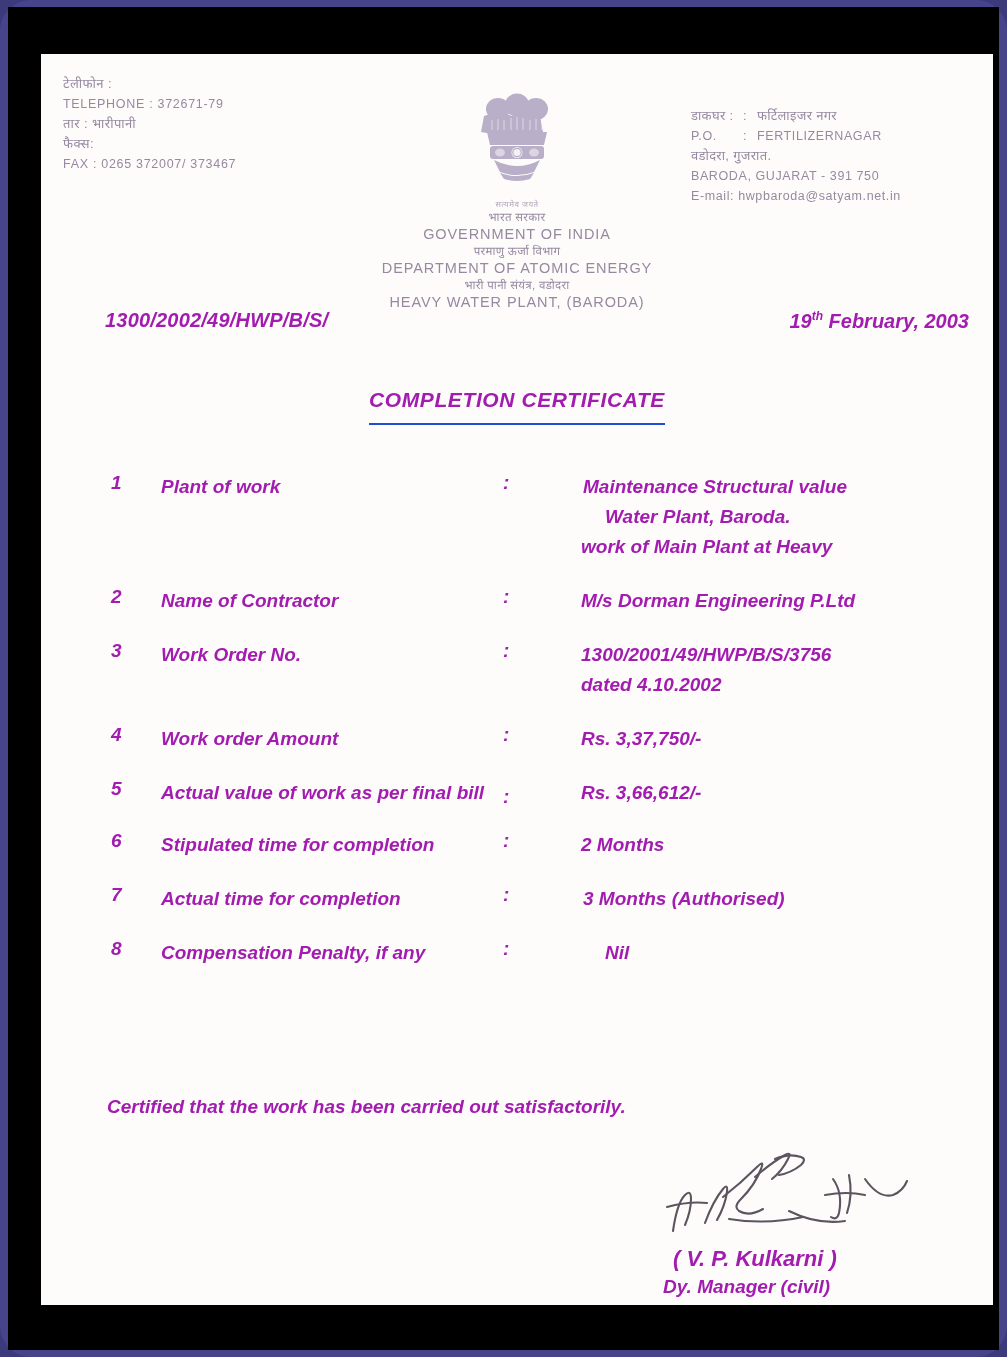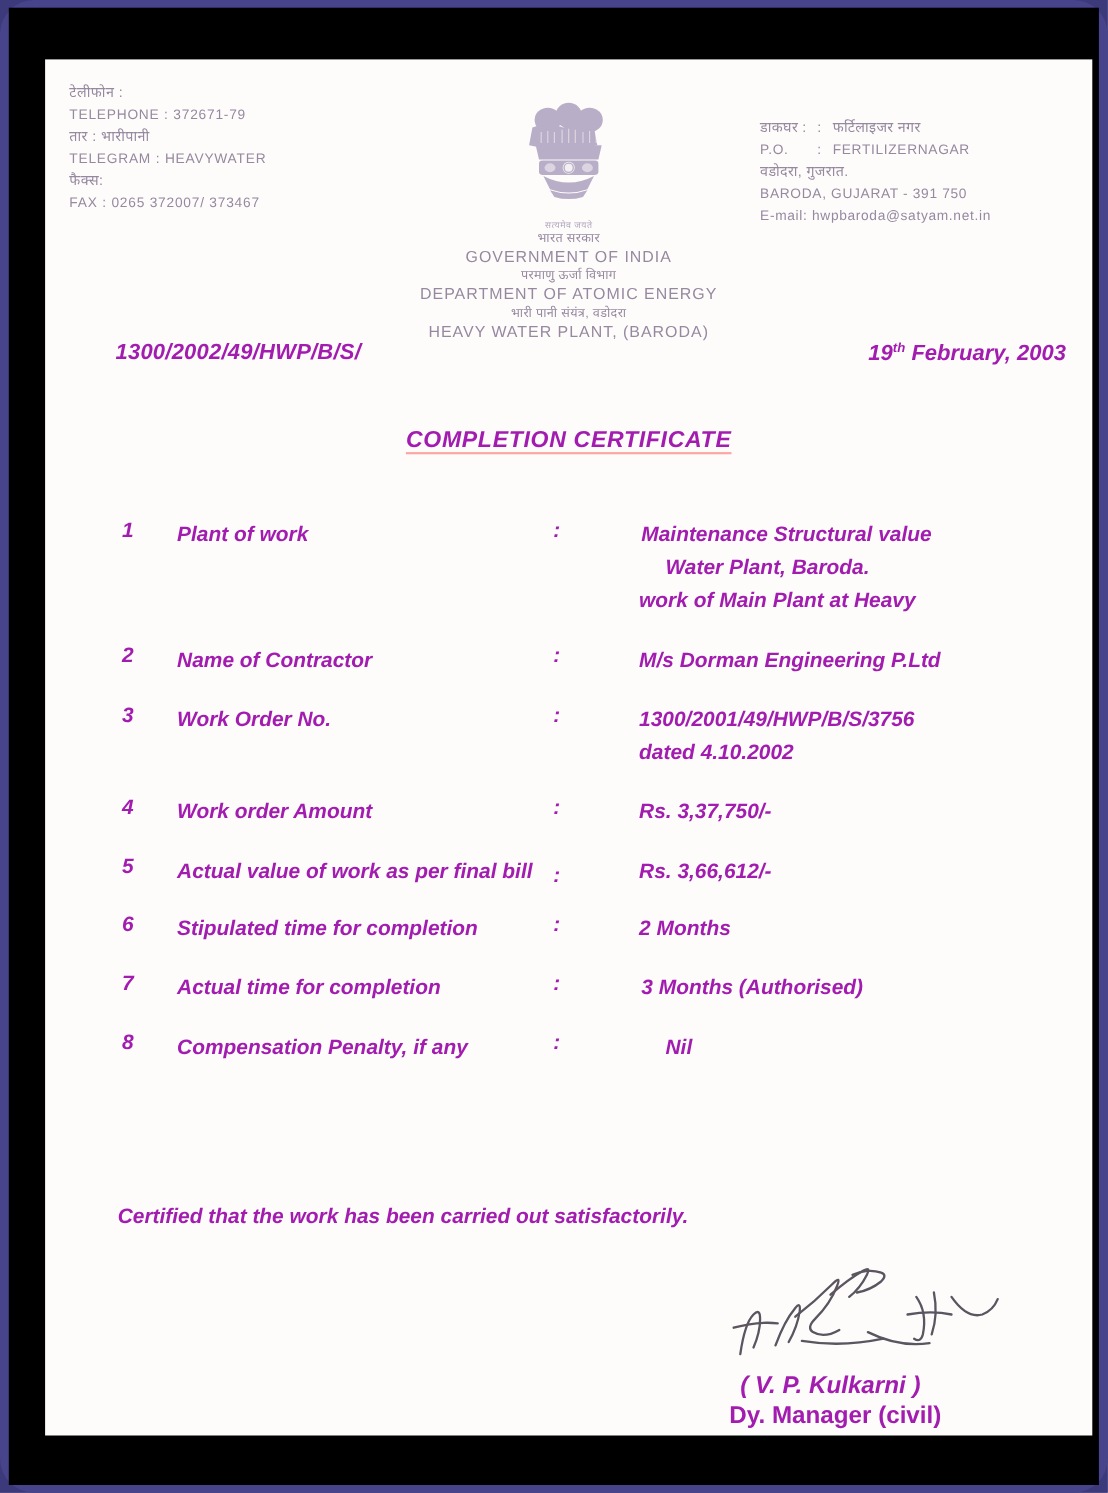--- a/index.html
+++ b/index.html
@@ -133,22 +133,22 @@
     position: absolute;
     left: 0; top: 334px;
     width: 952px;
     text-align: center;
     font-size: 21px;
     font-style: italic;
     font-weight: bold;
     letter-spacing: .6px;
   }
   #doc-title span {
-    border-bottom: 2px solid #fca5a5;
-    padding-bottom: 0;
+    border-bottom: 2px solid #1d4ed8;
+    padding-bottom: 12px;
   }
 
   
   #details {
     position: absolute;
     left: 0; top: 418px;
     width: 952px;
   }
   .detail-row {
     position: relative;
@@ -218,21 +218,22 @@
   }
   #signature-mark svg { position: absolute; left: 0; top: 0; }
   .sign-name {
     font-size: 22px;
     font-style: italic;
     font-weight: bold;
     line-height: 28px;
     padding-left: 36px;
   }
   .sign-title {
-    font-size: 22px;
+    font-size: 19px;
+    font-style: italic;
     font-weight: bold;
     line-height: 28px;
     padding-left: 26px;
   }
 </style>
 </head>
 <body>
 
 <div id="scan-frame">
   <div id="black-mat">
@@ -242,25 +243,20 @@
       <div id="letterhead">
 
         <div id="contact-block" class="ink">
           <div class="hi">टेलीफोन :</div>
           <div class="en">
             <span>TELEPHONE</span>
             <span> : </span>
             <span>372671-79</span>
           </div>
           <div class="hi">तार : भारीपानी</div>
-          <div class="en">
-            <span>TELEGRAM</span>
-            <span> : </span>
-            <span>HEAVYWATER</span>
-          </div>
           <div class="hi">फैक्स:</div>
           <div class="en">
             <span>FAX</span>
             <span> : </span>
             <span>0265 372007/ 373467</span>
           </div>
         </div>
 
         <div id="org-block" class="ink">
           <div id="emblem-wrap">

